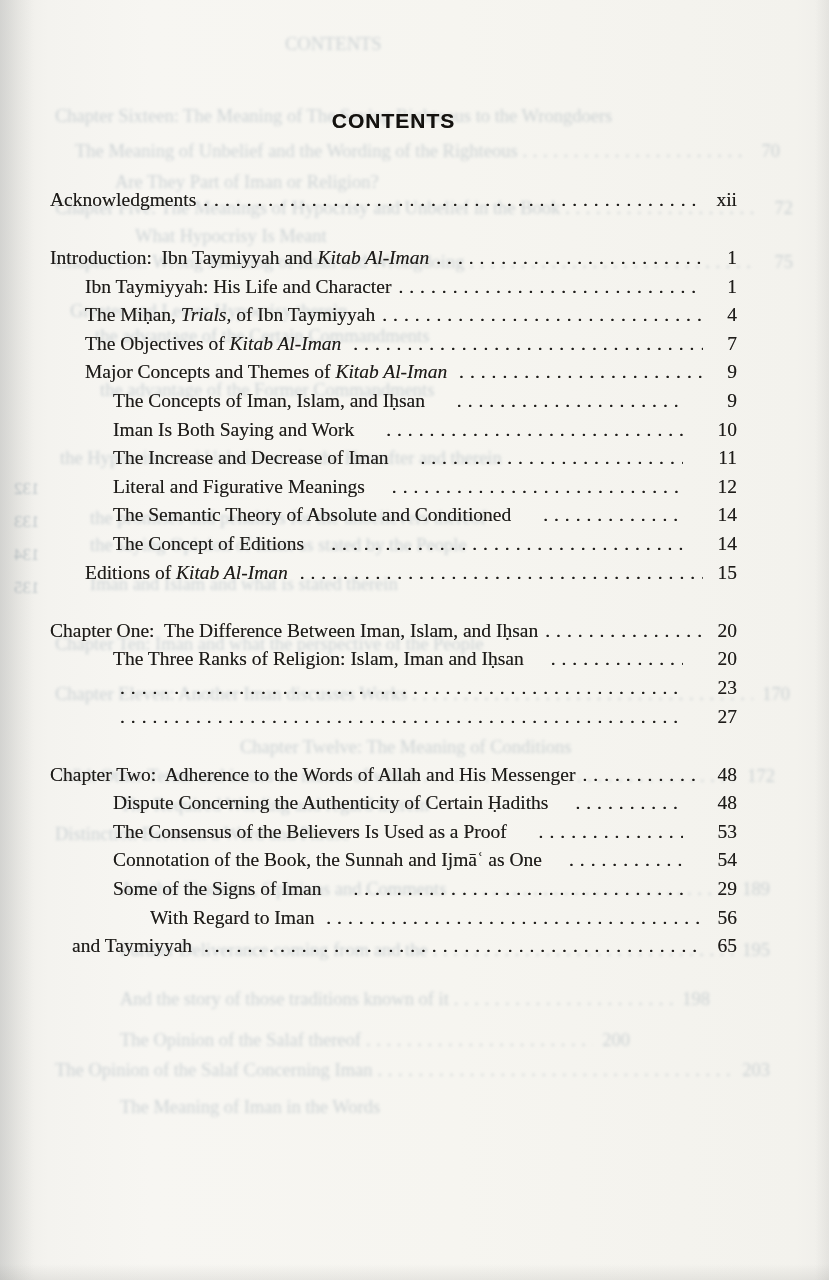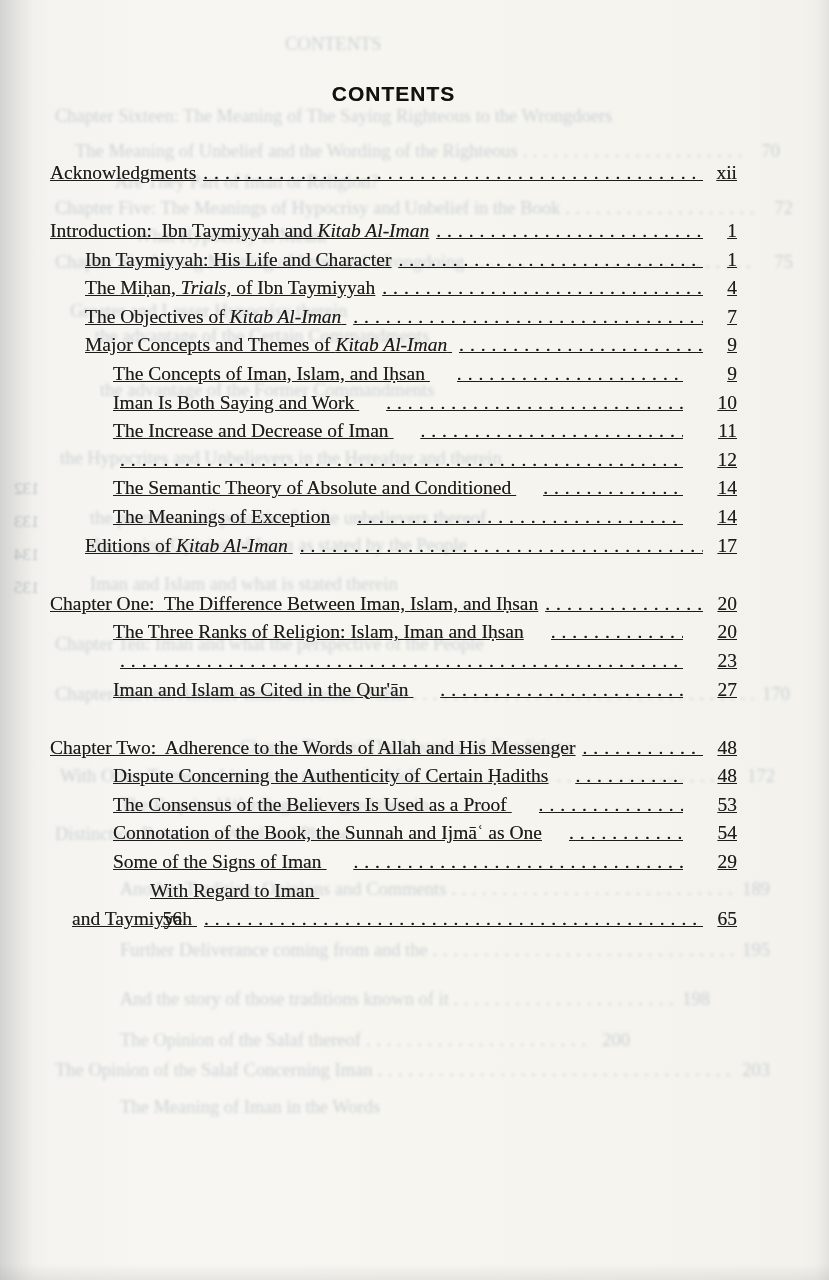--- a/index.html
+++ b/index.html
@@ -28,36 +28,35 @@
   .gline .leader{flex:1 1 0;min-width:0;overflow:hidden;white-space:nowrap;letter-spacing:.5px;margin:0 5px;}
   .gline .pg{flex-shrink:0;text-align:right;}
   .gnum{
     position:absolute;font-size:17px;color:#91a1ab;filter:blur(1.1px);opacity:.5;
     transform:scaleX(-1);
   }
 
   
   .content{position:absolute;left:50px;width:687px;top:0;}
   .title{
-    margin:81px 0 0;text-align:center;
+    margin:108px 0 0;text-align:center;
     font-family:"Liberation Sans","DejaVu Sans",sans-serif;
     font-weight:700;font-size:21px;line-height:26px;letter-spacing:1px;color:#14120f;
     text-shadow:0 0 .4px rgba(20,18,15,.6);
   }
   .toc{margin-top:52px;font-size:19.5px;}
   .row{
-    display:flex;align-items:flex-start;height:28.6px;line-height:28.6px;
+    display:flex;align-items:flex-end;height:28.6px;line-height:28.6px;
     text-shadow:0 0 .45px rgba(30,28,25,.55);
-    text-decoration:underline;
   }
   .row.gap{margin-top:29.5px;}
   .ind-0{padding-left:0;}
   .ind-1{padding-left:35px;}
   .ind-2{padding-left:63px;gap:20px;}
-  .ind-3{padding-left:100px;flex-direction:column;}
+  .ind-3{padding-left:100px;}
   .ind-4{padding-left:22px;}
   .seg{white-space:pre;flex-shrink:0;}
   .seg.it{font-style:italic;}
   .leader{flex:1 1 0;min-width:0;overflow:hidden;white-space:nowrap;letter-spacing:.55px;margin:0 2px 0 7px;}
   .pg{flex-shrink:0;min-width:32px;text-align:right;}
 </style>
 </head>
 <body>
 
 <div class="page">
@@ -143,56 +142,56 @@
           <span class="seg">Iman Is Both Saying and Work </span>
           <span class="leader">. . . . . . . . . . . . . . . . . . . . . . . . . . . . . . . . . . . . . . . . . . . . . . . . . . . . . . . . . . . . . . . . . . . . . . . . . . . . . . . . . . . . . . . . . . . . . . . . . . . . . . . . . . . . . . </span>
           <span class="pg">10</span>
         </div>
         <div class="row ind-2">
           <span class="seg">The Increase and Decrease of Iman </span>
           <span class="leader">. . . . . . . . . . . . . . . . . . . . . . . . . . . . . . . . . . . . . . . . . . . . . . . . . . . . . . . . . . . . . . . . . . . . . . . . . . . . . . . . . . . . . . . . . . . . . . . . . . . . . . . . . . . . . . </span>
           <span class="pg">11</span>
         </div>
         <div class="row ind-2">
+          <span class="seg">Literal and Figurative Meanings</span>
           <span class="leader">. . . . . . . . . . . . . . . . . . . . . . . . . . . . . . . . . . . . . . . . . . . . . . . . . . . . . . . . . . . . . . . . . . . . . . . . . . . . . . . . . . . . . . . . . . . . . . . . . . . . . . . . . . . . . . </span>
           <span class="pg">12</span>
         </div>
         <div class="row ind-2">
           <span class="seg">The Semantic Theory of Absolute and Conditioned </span>
           <span class="leader">. . . . . . . . . . . . . . . . . . . . . . . . . . . . . . . . . . . . . . . . . . . . . . . . . . . . . . . . . . . . . . . . . . . . . . . . . . . . . . . . . . . . . . . . . . . . . . . . . . . . . . . . . . . . . . </span>
           <span class="pg">14</span>
         </div>
         <div class="row ind-2">
-          <span class="seg">The Meanings of Exception</span>
+          <span class="seg">The Concept of Editions</span>
           <span class="leader">. . . . . . . . . . . . . . . . . . . . . . . . . . . . . . . . . . . . . . . . . . . . . . . . . . . . . . . . . . . . . . . . . . . . . . . . . . . . . . . . . . . . . . . . . . . . . . . . . . . . . . . . . . . . . . </span>
           <span class="pg">14</span>
         </div>
         <div class="row ind-1">
           <span class="seg">Editions of </span>
           <span class="seg it">Kitab Al-Iman</span>
           <span class="seg"> </span>
           <span class="leader">. . . . . . . . . . . . . . . . . . . . . . . . . . . . . . . . . . . . . . . . . . . . . . . . . . . . . . . . . . . . . . . . . . . . . . . . . . . . . . . . . . . . . . . . . . . . . . . . . . . . . . . . . . . . . . </span>
-          <span class="pg">17</span>
+          <span class="pg">15</span>
         </div>
         <div class="row ind-0 gap">
           <span class="seg">Chapter One:  The Difference Between Iman, Islam, and Iḥsan</span>
           <span class="leader">. . . . . . . . . . . . . . . . . . . . . . . . . . . . . . . . . . . . . . . . . . . . . . . . . . . . . . . . . . . . . . . . . . . . . . . . . . . . . . . . . . . . . . . . . . . . . . . . . . . . . . . . . . . . . . </span>
           <span class="pg">20</span>
         </div>
         <div class="row ind-2">
           <span class="seg">The Three Ranks of Religion: Islam, Iman and Iḥsan</span>
           <span class="leader">. . . . . . . . . . . . . . . . . . . . . . . . . . . . . . . . . . . . . . . . . . . . . . . . . . . . . . . . . . . . . . . . . . . . . . . . . . . . . . . . . . . . . . . . . . . . . . . . . . . . . . . . . . . . . . </span>
           <span class="pg">20</span>
         </div>
         <div class="row ind-2">
           <span class="leader">. . . . . . . . . . . . . . . . . . . . . . . . . . . . . . . . . . . . . . . . . . . . . . . . . . . . . . . . . . . . . . . . . . . . . . . . . . . . . . . . . . . . . . . . . . . . . . . . . . . . . . . . . . . . . . </span>
           <span class="pg">23</span>
         </div>
         <div class="row ind-2">
-          <span class="seg">Iman and Islam as Cited in the Qur'ān </span>
           <span class="leader">. . . . . . . . . . . . . . . . . . . . . . . . . . . . . . . . . . . . . . . . . . . . . . . . . . . . . . . . . . . . . . . . . . . . . . . . . . . . . . . . . . . . . . . . . . . . . . . . . . . . . . . . . . . . . . </span>
           <span class="pg">27</span>
         </div>
         <div class="row ind-0 gap">
           <span class="seg">Chapter Two:  Adherence to the Words of Allah and His Messenger</span>
           <span class="leader">. . . . . . . . . . . . . . . . . . . . . . . . . . . . . . . . . . . . . . . . . . . . . . . . . . . . . . . . . . . . . . . . . . . . . . . . . . . . . . . . . . . . . . . . . . . . . . . . . . . . . . . . . . . . . . </span>
           <span class="pg">48</span>
         </div>
         <div class="row ind-2">
           <span class="seg">Dispute Concerning the Authenticity of Certain Ḥadiths</span>

